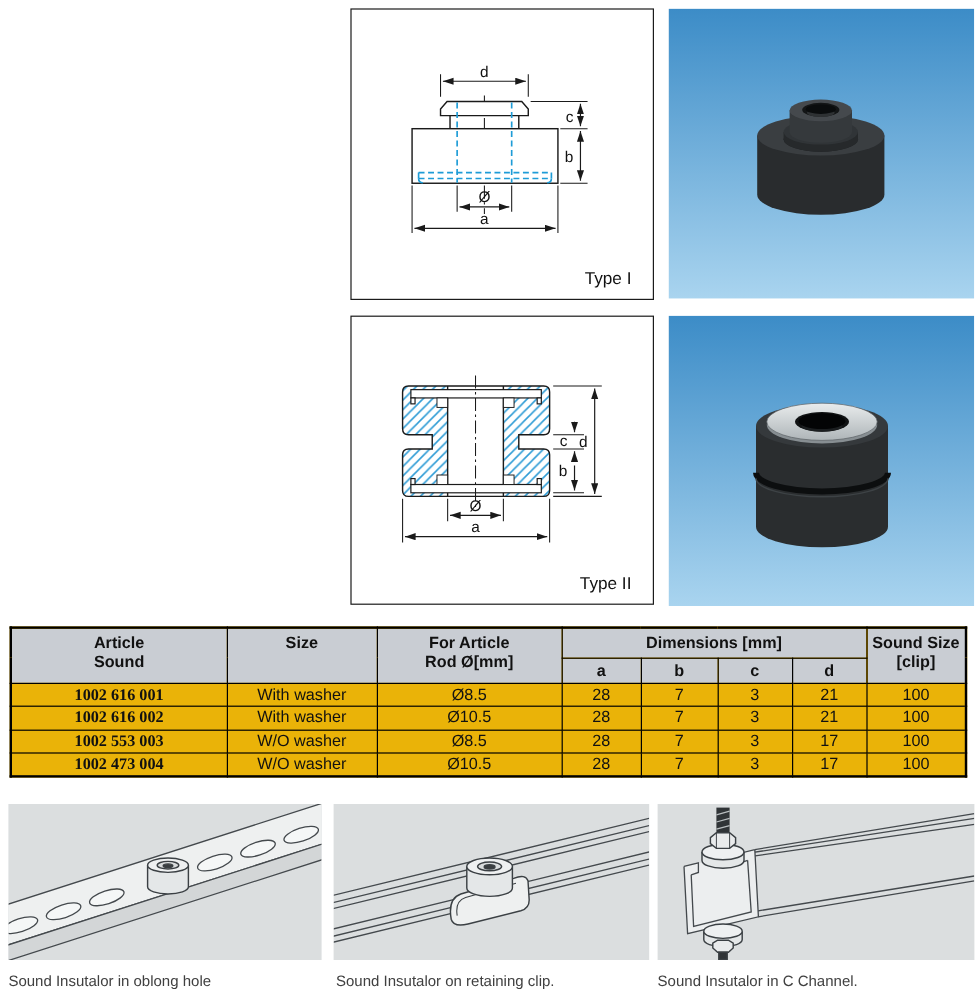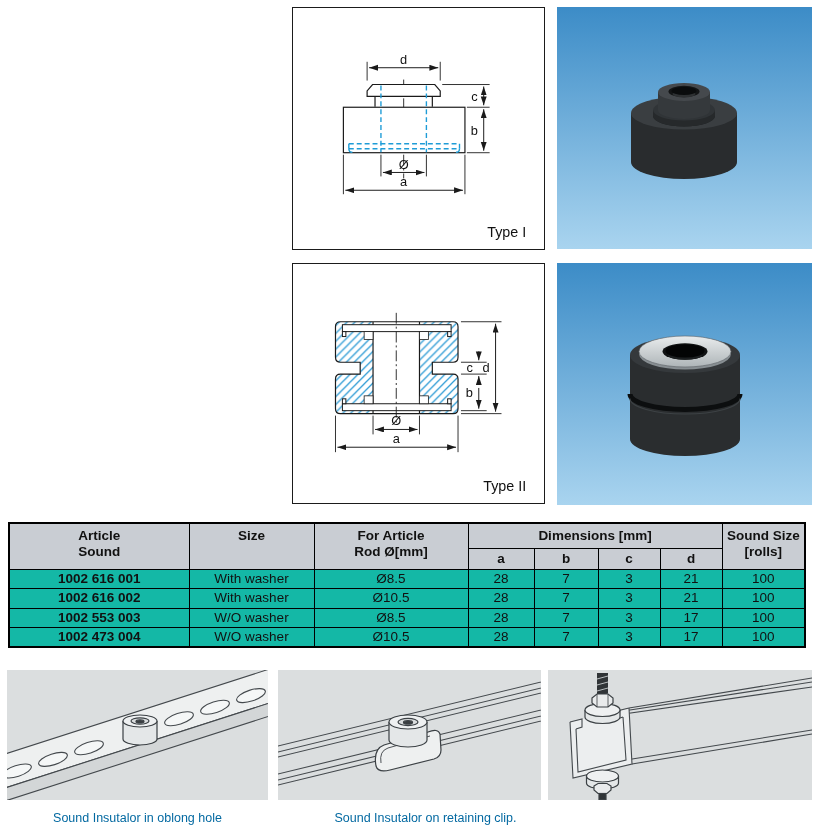--- a/index.html
+++ b/index.html
@@ -6,32 +6,32 @@
   .page{position:relative;width:816px;height:834px;background:#fff;overflow:hidden;
         font-family:"Liberation Sans","DejaVu Sans",sans-serif;color:#111;}
   .abs{position:absolute;}
   .draw-box{background:#fff;border:1.5px solid #1b1b1b;box-sizing:border-box;}
   .photo-box{overflow:hidden;}
   svg{display:block;}
   svg text{font-family:"Liberation Sans","DejaVu Sans",sans-serif;fill:#111;}
   .dim-letter{font-size:13px;}
   .type-label{font-size:14.5px;}
   
-  table.spec{border-collapse:collapse;table-layout:fixed;width:681px;background:#14b8a6;
+  table.spec{border-collapse:collapse;table-layout:fixed;width:681px;background:#eab308;
              border:2px solid #000;}
   table.spec th,table.spec td{border:1px solid #000;text-align:center;padding:0;
              font-size:13.5px;line-height:1.15;overflow:hidden;}
   table.spec th{background:#c9cdd3;font-weight:bold;vertical-align:top;padding-top:4px;}
   table.spec th.subhdr{padding-top:1px;vertical-align:middle;}
   tr.h1{height:25px;} tr.h2{height:21px;}
   table.spec tbody tr{height:19.5px;}
-  td.art{font-weight:bold;}
+  td.art{font-weight:bold;font-family:Liberation Serif, serif;}
   
   .illus{background:#dbdedf;overflow:hidden;}
-  .caption{position:absolute;top:811px;text-align:center;font-size:12.5px;color:#0369a1;}
+  .caption{position:absolute;top:811px;font-size:12.5px;color:#404040;}
 </style>
 </head>
 <body>
 
 <div class="page">
 
   <div class="abs draw-box" style="left:292px;top:7px;width:253px;height:243px;">
     <svg viewBox="0 0 253 240" width="250" height="240">
       <defs>
         <marker id="ar1" markerWidth="10" markerHeight="8" refX="9" refY="3" orient="auto-start-reverse" markerUnits="userSpaceOnUse">
@@ -204,21 +204,21 @@
             <span>Sound</span>
           </th>
           <th rowspan="2">Size</th>
           <th rowspan="2">
             <span>For Article</span><br>
             <span>Rod Ø[mm]</span>
           </th>
           <th colspan="4">Dimensions [mm]</th>
           <th rowspan="2">
             <span>Sound Size</span><br>
-            <span>[rolls]</span>
+            <span>[clip]</span>
           </th>
         </tr>
         <tr class="h2">
           <th class="subhdr">a</th>
           <th class="subhdr">b</th>
           <th class="subhdr">c</th>
           <th class="subhdr">d</th>
         </tr>
       </thead>
       <tbody>
@@ -330,15 +330,16 @@
       <g stroke="#3b4044" stroke-width="1.2">
         <path d="M38.5,106 V113 A16,6 0 0 0 70.5,113 V106" fill="#e4e7e8"></path>
         <ellipse cx="54.5" cy="106" rx="16" ry="6" fill="#eef0f1"></ellipse>
         <path d="M46,116 L50,113.5 H59 L63,116 V120 L59,123.5 H50 L46,120 Z" fill="#e9ebec"></path>
         <rect x="51" y="123.5" width="7" height="6" fill="#303437"></rect>
       </g>
     </svg>
   </div>
 
   <div class="caption" style="left:7px;width:261px;">Sound Insutalor in oblong hole</div>
-  <div class="caption" style="left:294px;width:263px;">Sound Insutalor on retaining clip.</div>
+  <div class="caption" style="left:280px;width:263px;">Sound Insutalor on retaining clip.</div>
+  <div class="caption" style="left:548px;width:264px;">Sound Insutalor in C Channel.</div>
 
 </div>
 
 </body></html>

